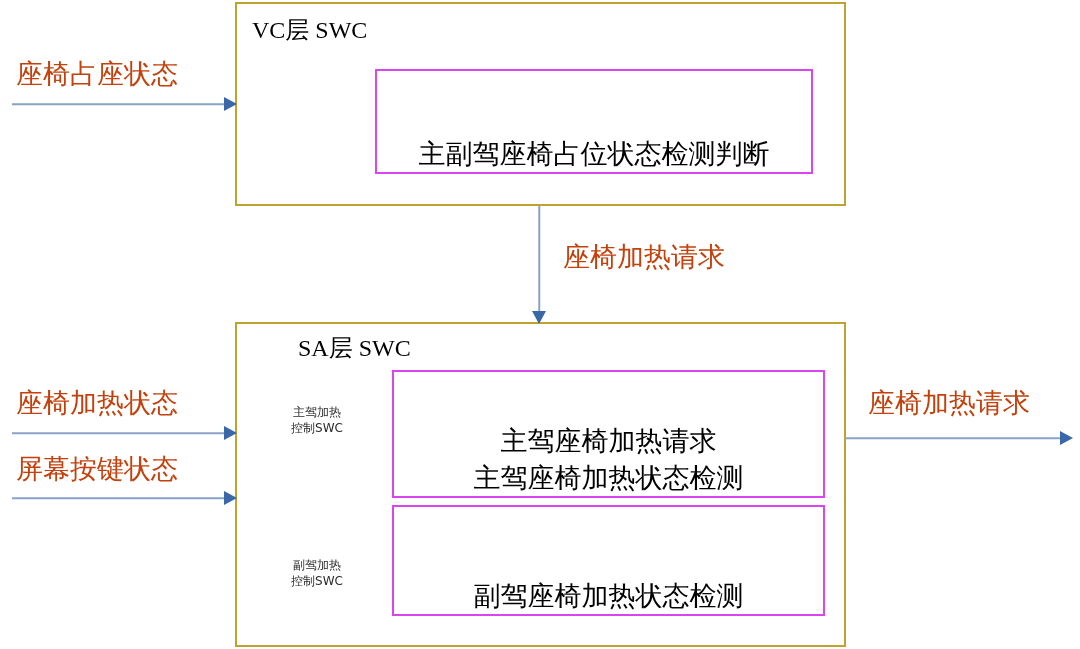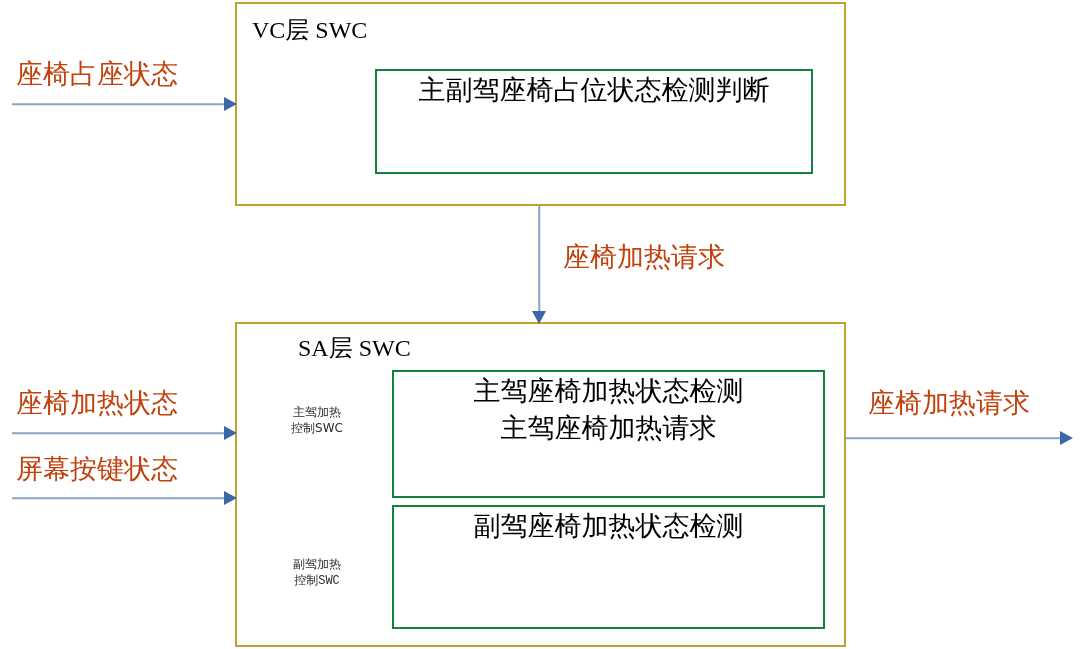--- a/index.html
+++ b/index.html
@@ -36,52 +36,52 @@
     line-height: 1;
     color: #000000;
     white-space: nowrap;
   }
   #vc-layer-title { left: 252px; top: 18px; }
   #sa-layer-title { left: 252px; top: 336px; margin-left: 46px; }
 
   
   .fn-box {
     position: absolute;
-    border: 2px solid #15803d;
+    border: 2px solid #d946ef;
     background: #ffffff;
     box-sizing: border-box;
     display: flex;
     flex-direction: column;
     align-items: center;
-    justify-content: flex-start;
+    justify-content: flex-end;
   }
   #occupancy-detect-box { left: 375px; top: 69px;  width: 438px; height: 105px; }
   #driver-heat-box      { left: 392px; top: 370px; width: 433px; height: 128px; }
-  #passenger-heat-box   { left: 392px; top: 505px; width: 433px; height: 124px; }
+  #passenger-heat-box   { left: 392px; top: 505px; width: 433px; height: 111px; }
 
   .fn-line {
     font-family: "DejaVu Sans", sans-serif;
     font-size: 27px;
     line-height: 1.38;
     white-space: nowrap;
     color: #000000;
   }
 
   
   .swc-caption {
     position: absolute;
     width: 118px;
     text-align: center;
     font-family: "DejaVu Sans", sans-serif;
     font-size: 12px;
     line-height: 1.35;
     color: #2a2a2a;
   }
   #driver-swc-caption    { left: 258px; top: 404px; }
-  #passenger-swc-caption { left: 258px; top: 557px; font-family: Liberation Mono, monospace; }
+  #passenger-swc-caption { left: 258px; top: 557px; }
 
   
   .edge-label {
     position: absolute;
     font-family: "DejaVu Sans", sans-serif;
     font-size: 27px;
     line-height: 1;
     white-space: nowrap;
     color: #c2410c;
   }
@@ -163,22 +163,22 @@
 
   <div id="sa-layer-box" class="layer-box"></div>
   <div id="sa-layer-title" class="layer-title">SA层 SWC</div>
 
   <div id="driver-swc-caption" class="swc-caption">
     <div>主驾加热</div>
     <div>控制SWC</div>
   </div>
 
   <div id="driver-heat-box" class="fn-box">
+    <div class="fn-line">主驾座椅加热请求</div>
     <div class="fn-line">主驾座椅加热状态检测</div>
-    <div class="fn-line">主驾座椅加热请求</div>
   </div>
 
   <div id="passenger-swc-caption" class="swc-caption">
     <div>副驾加热</div>
     <div>控制SWC</div>
   </div>
 
   <div id="passenger-heat-box" class="fn-box">
     <div class="fn-line">副驾座椅加热状态检测</div>
   </div>

